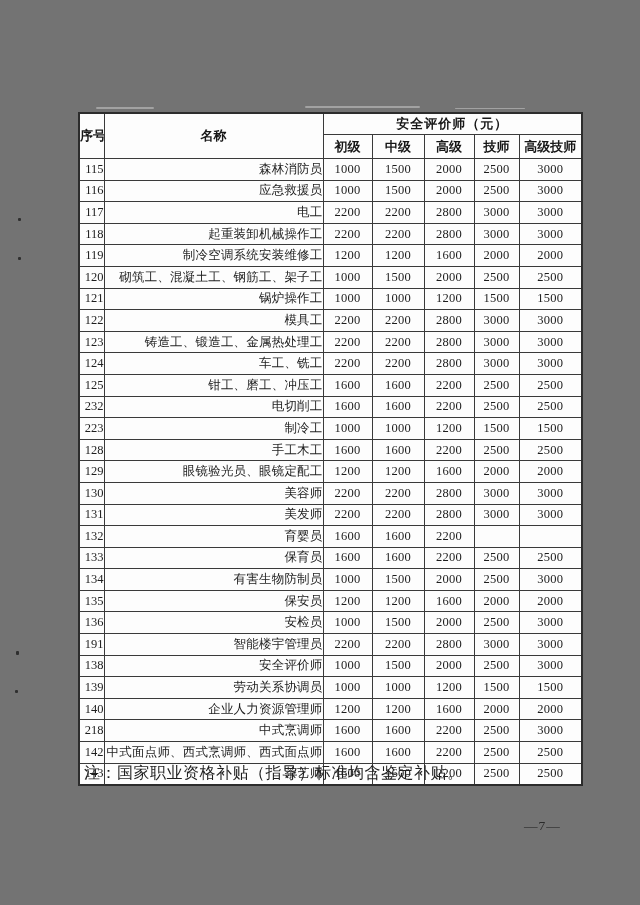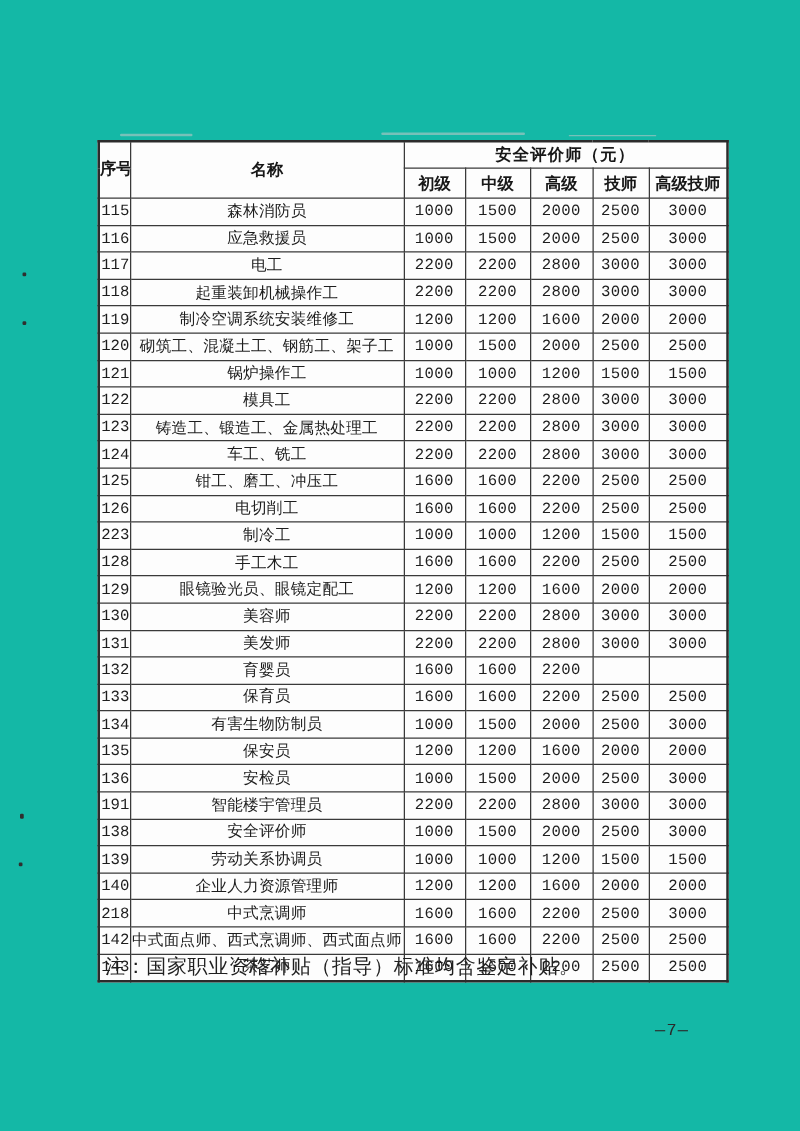--- a/index.html
+++ b/index.html
@@ -4,23 +4,23 @@
 <style>
   html, body {
     margin: 0;
     padding: 0;
     background: #ffffff;
   }
   #page {
     position: relative;
     width: 640px;
     height: 905px;
-    background: #14b8a6;
+    background: #737373;
     overflow: hidden;
-    font-family: Liberation Mono, monospace;
+    font-family: Liberation Serif, serif;
     color: #1d1d1d;
   }
   
   #subsidy-table {
     position: absolute;
     left: 78px;
     top: 112px;
     width: 503px;
     border-collapse: collapse;
     table-layout: fixed;
@@ -60,21 +60,21 @@
     height: 20.6px;
     font-size: 12.5px;
     vertical-align: middle;
   }
   td.cell-no {
     text-align: right;
     font-size: 12.5px;
     letter-spacing: 0;
   }
   td.cell-name {
-    text-align: center;
+    text-align: right;
     padding-left: 3px;
     font-size: 12px;
     letter-spacing: 0.2px;
   }
   td.cell-val {
     text-align: center;
     letter-spacing: 0.3px;
   }
   
   #note {
@@ -258,21 +258,21 @@
           <td class="cell-no">125</td>
           <td class="cell-name">钳工、磨工、冲压工</td>
           <td class="cell-val">1600</td>
           <td class="cell-val">1600</td>
           <td class="cell-val">2200</td>
           <td class="cell-val">2500</td>
           <td class="cell-val">2500</td>
         </tr>
 
         <tr>
-          <td class="cell-no">126</td>
+          <td class="cell-no">232</td>
           <td class="cell-name">电切削工</td>
           <td class="cell-val">1600</td>
           <td class="cell-val">1600</td>
           <td class="cell-val">2200</td>
           <td class="cell-val">2500</td>
           <td class="cell-val">2500</td>
         </tr>
 
         <tr>
           <td class="cell-no">223</td>

